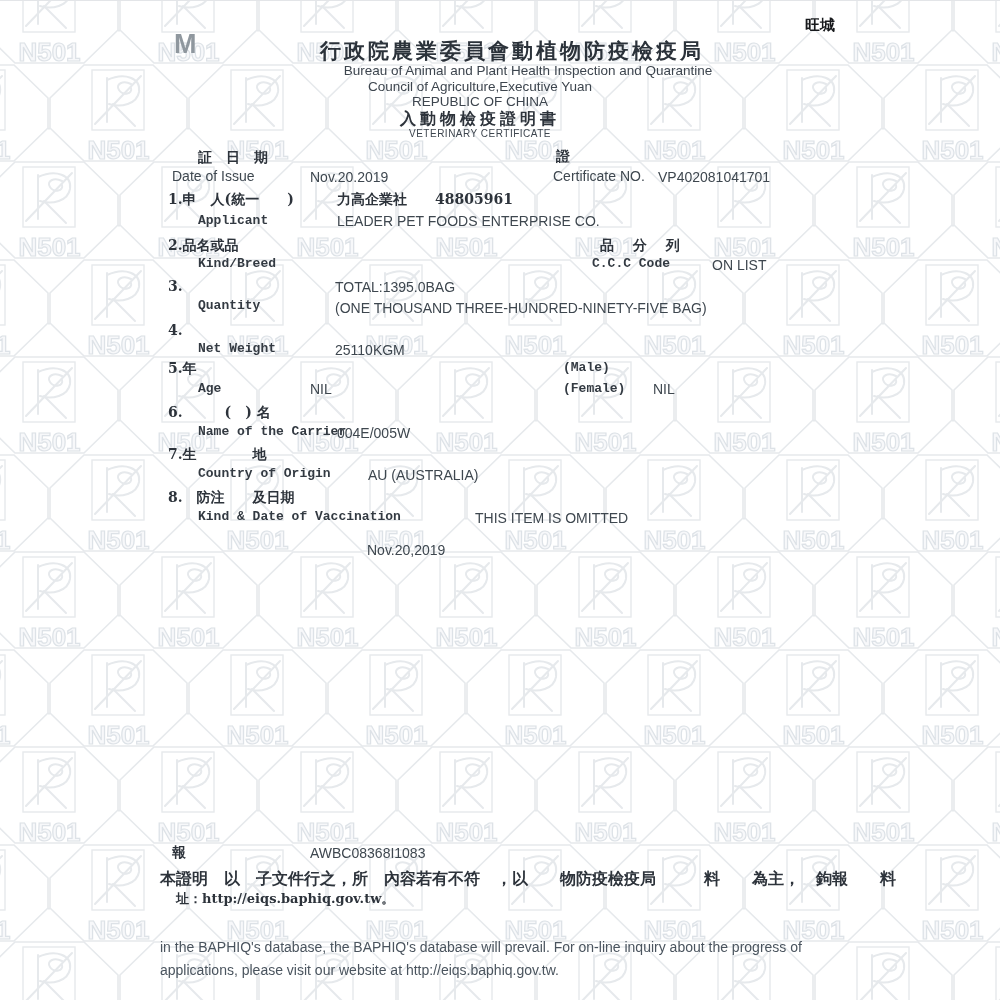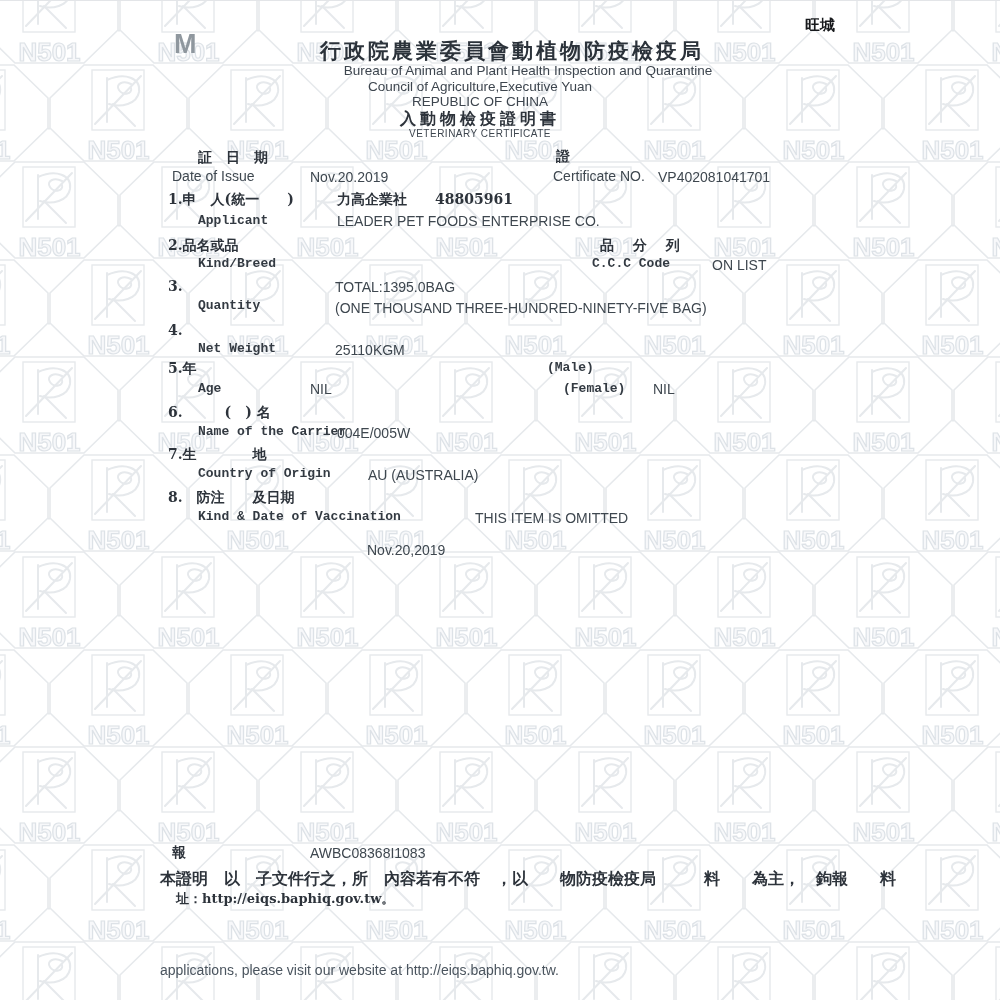--- a/index.html
+++ b/index.html
@@ -1297,21 +1297,21 @@
     <div class="t zh" style="left:168px; top:277px;">3.</div>
     <div class="t sans" style="left:335px; top:278px;text-align:right;">TOTAL:1395.0BAG</div>
     <div class="t mono" style="left:198px; top:297px;">Quantity</div>
     <div class="t sans" style="left:335px; top:299px;">(ONE THOUSAND THREE-HUNDRED-NINETY-FIVE BAG)</div>
 
     <div class="t zh" style="left:168px; top:321px;">4.</div>
     <div class="t mono" style="left:198px; top:340px;">Net Weight</div>
     <div class="t sans" style="left:335px; top:341px;">25110KGM</div>
 
     <div class="t zh" style="left:168px; top:359px;">5.年</div>
-    <div class="t mono" style="left:547px; top:359px;">(Male)</div>
+    <div class="t mono" style="left:563px; top:359px;">(Male)</div>
     <div class="t mono" style="left:198px; top:380px;">Age</div>
     <div class="t sans" style="left:310px; top:380px;">NIL</div>
     <div class="t mono" style="left:563px; top:380px;">(Female)</div>
     <div class="t sans" style="left:653px; top:380px;">NIL</div>
 
     <div class="t zh" style="left:168px; top:403px;">6.　　　(　) 名</div>
     <div class="t mono" style="left:198px; top:423px;">Name of the Carrier</div>
     <div class="t sans" style="left:337px; top:424px;">004E/005W</div>
 
     <div class="t zh" style="left:168px; top:445px;">7.生　　　　地</div>
@@ -1321,15 +1321,16 @@
     <div class="t zh" style="left:168px; top:488px;">8.　防注　　及日期</div>
     <div class="t mono" style="left:198px; top:508px;">Kind &amp; Date of Vaccination</div>
     <div class="t sans" style="left:475px; top:509px;">THIS ITEM IS OMITTED</div>
 
     <div class="t sans" style="left:367px; top:541px;">Nov.20,2019</div>
 
     <div class="t zh" style="left:172px; top:843px;">報</div>
     <div class="t sans" style="left:310px; top:844px;">AWBC08368I1083</div>
     <div class="t zh" style="left:160px; top:868px; font-size:16px;">本證明　以　子文件行之，所　內容若有不符　，以　　物防疫檢疫局　　　料　　為主，　鉤報　　料</div>
     <div class="t zh" style="left:176px; top:889px; font-size:13px;">址：http://eiqs.baphiq.gov.tw。</div>
+    <div class="t sans" style="left:160px; top:938px; color:#4a545e;">in the BAPHIQ's database, the BAPHIQ's database will prevail. For on-line inquiry about the progress of</div>
     <div class="t sans" style="left:160px; top:961px; color:#4a545e;">applications, please visit our website at http://eiqs.baphiq.gov.tw.</div>
   </div>
 </div>
 
 </body></html>

